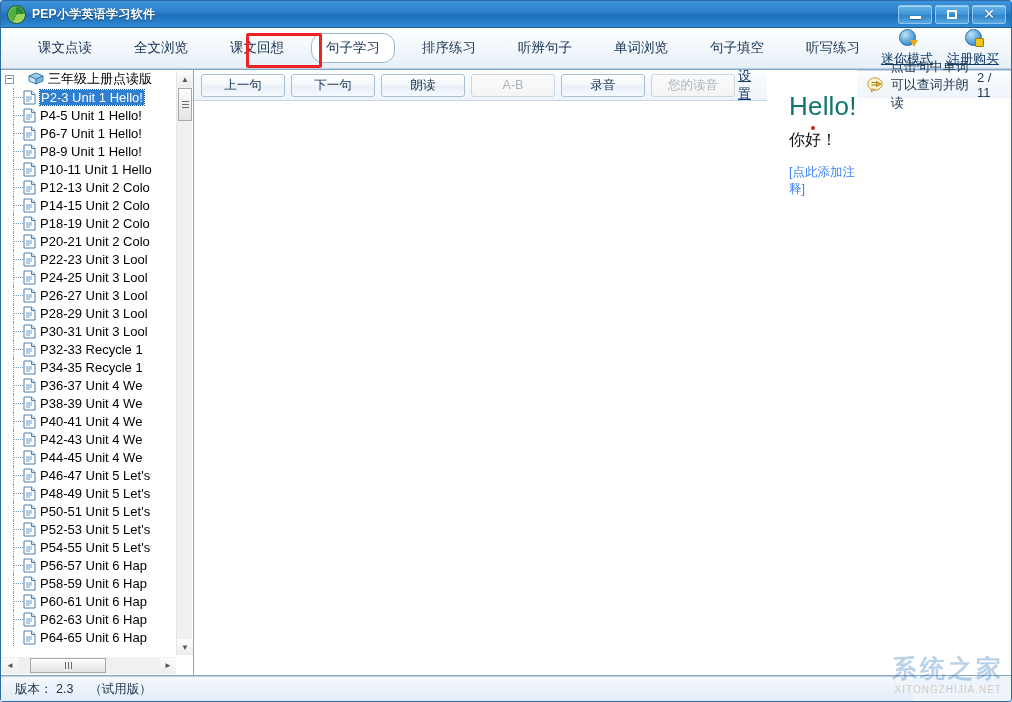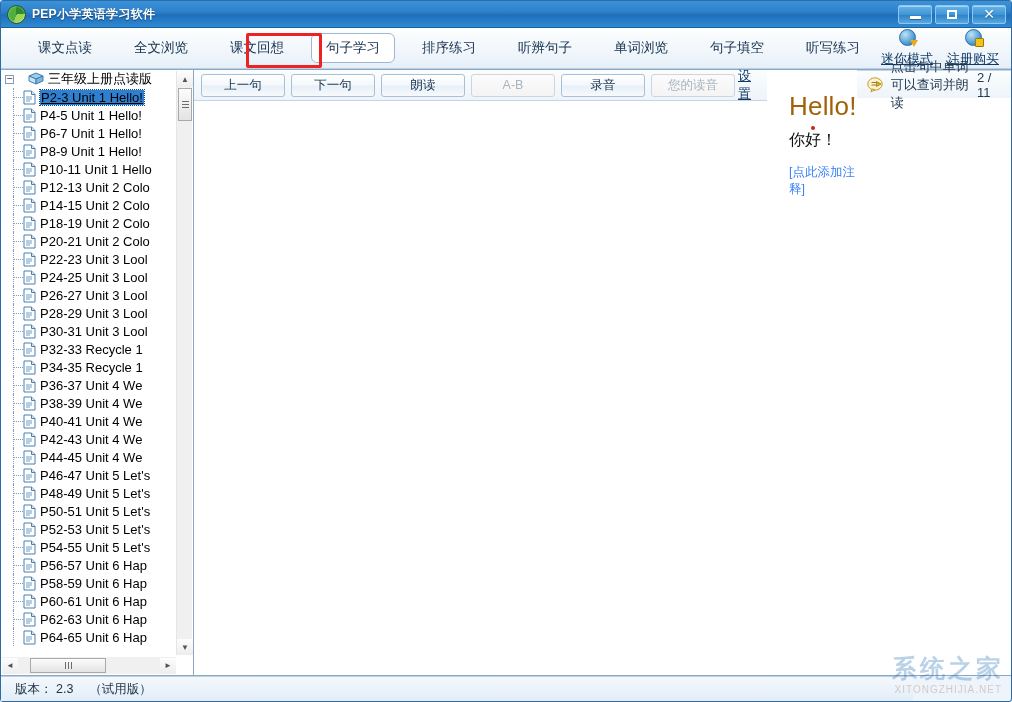--- a/index.html
+++ b/index.html
@@ -114,21 +114,21 @@
     color: #16314e;
     cursor: default;
     white-space: nowrap;
     border: 1px solid transparent;
     box-sizing: border-box;
     margin: 0 6px;
   }
   .tab.active {
     background: #ffffff;
     border: 1px solid #9fb8cf;
-    border-radius: 6px;
+    border-radius: 12px;
   }
   .tab-annot {
     position: absolute;
     left: 246px;
     top: 33px;
     width: 76px;
     height: 35px;
     border: 3px solid #ee2222;
     border-radius: 2px;
     box-sizing: border-box;
@@ -255,24 +255,23 @@
     width: 13px; height: 15px; flex: none; margin-right: 4px;
   }
   .doc-icon svg { display: block; }
   .tree-label {
     font-size: 13px;
     color: #000;
     overflow: hidden;
   }
   .tree-item.selected .tree-label {
     background: #2f7fd0;
-    color: #000000;
+    color: #ffffff;
     outline: 1px dotted #0a4d8c;
     padding: 0 1px;
-    text-decoration: underline;
   }
 
   
   .v-scroll {
     position: absolute;
     right: 1px; top: 1px;
     width: 16px;
     height: 584px;
     background: #f0f0f0;
     border-left: 1px solid #dfe6ed;
@@ -376,21 +375,21 @@
 
   .sentence-area {
     flex: 1;
     position: relative;
     background: #ffffff;
     padding: 22px 0 0 22px;
     box-sizing: border-box;
   }
   .sentence-en {
     font-size: 26px;
-    color: #a16207;
+    color: #0f766e;
     line-height: 1.15;
     letter-spacing: .2px;
   }
   .sentence-cn {
     font-size: 16px;
     color: #111;
     margin-top: 8px;
     position: relative;
     display: inline-block;
   }

